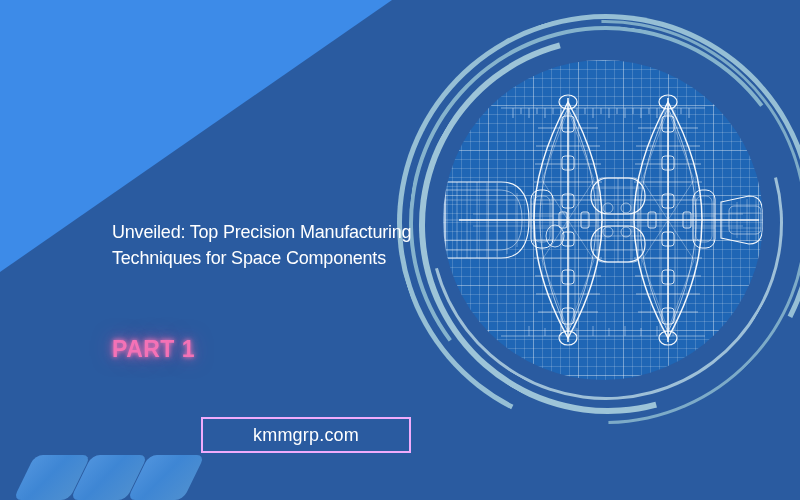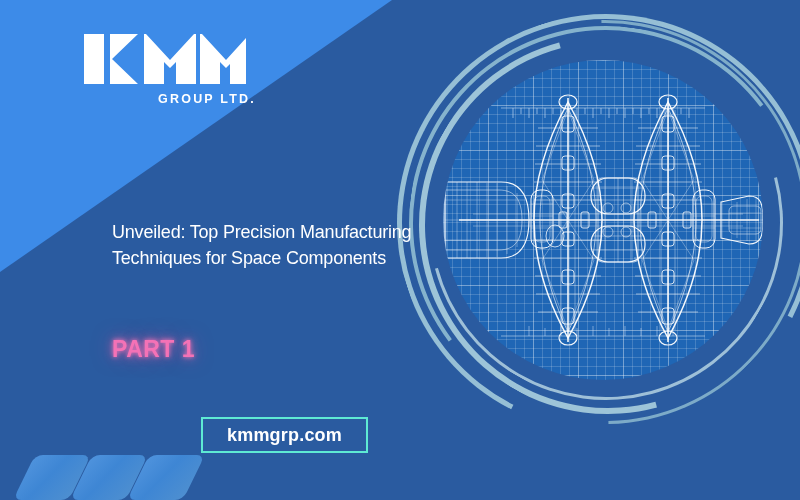--- a/index.html
+++ b/index.html
@@ -163,31 +163,31 @@
       0 0 20px rgba(236,72,153,.55);
     font-family: "Liberation Sans", sans-serif;
     text-align: right;
   }
 
   
   .url-button {
     position: absolute;
     left: 201px;
     top: 417px;
-    width: 167px;
+    width: 210px;
     height: 36px;
     box-sizing: border-box;
-    border: 2px solid #5eead4;
+    border: 2px solid #f0abfc;
     background: transparent;
     display: flex;
     align-items: center;
     justify-content: center;
     color: #ffffff;
     font-size: 18px;
-    font-weight: 700;
+    font-weight: 400;
     letter-spacing: .2px;
     cursor: pointer;
     font-family: "Liberation Sans", sans-serif;
   }
 
   
   .chevrons {
     position: absolute;
     left: 20px;
     bottom: 0;
@@ -410,32 +410,20 @@
         <g fill="none" stroke="#ffffff" stroke-width=".9" opacity=".9">
           <rect x="116" y="152" width="8" height="16" rx="2"></rect>
           <rect x="138" y="152" width="8" height="16" rx="2"></rect>
           <rect x="205" y="152" width="8" height="16" rx="2"></rect>
           <rect x="240" y="152" width="8" height="16" rx="2"></rect>
         </g>
       </svg>
     </div>
   </div>
 
-  <div class="logo-block">
-    <svg class="logo-mark" width="170" height="62" viewBox="0 0 170 62" aria-hidden="true">
-
-      <polygon points="4,6 24,6 24,56 4,56" fill="#ffffff"></polygon>
-      <polygon points="30,6 58,6 32,31 58,56 30,56 30,34" fill="#ffffff"></polygon>
-
-      <polygon points="64,6 66,6 90,32 114,6 116,6 116,56 96,56 96,34 90,40 84,34 84,56 64,56" fill="#ffffff"></polygon>
-
-      <polygon points="120,6 122,6 146,32 166,10 166,56 150,56 150,36 146,40 140,34 140,56 120,56" fill="#ffffff"></polygon>
-    </svg>
-    <div class="logo-sub">GROUP LTD.</div>
-  </div>
 
   <h1 class="headline">Unveiled: Top Precision Manufacturing Techniques for Space Components</h1>
 
   <div class="part-tag">PART 1</div>
 
   <div class="url-button">
     <span>kmmgrp.com</span>
   </div>
 
   <div class="chevrons">

